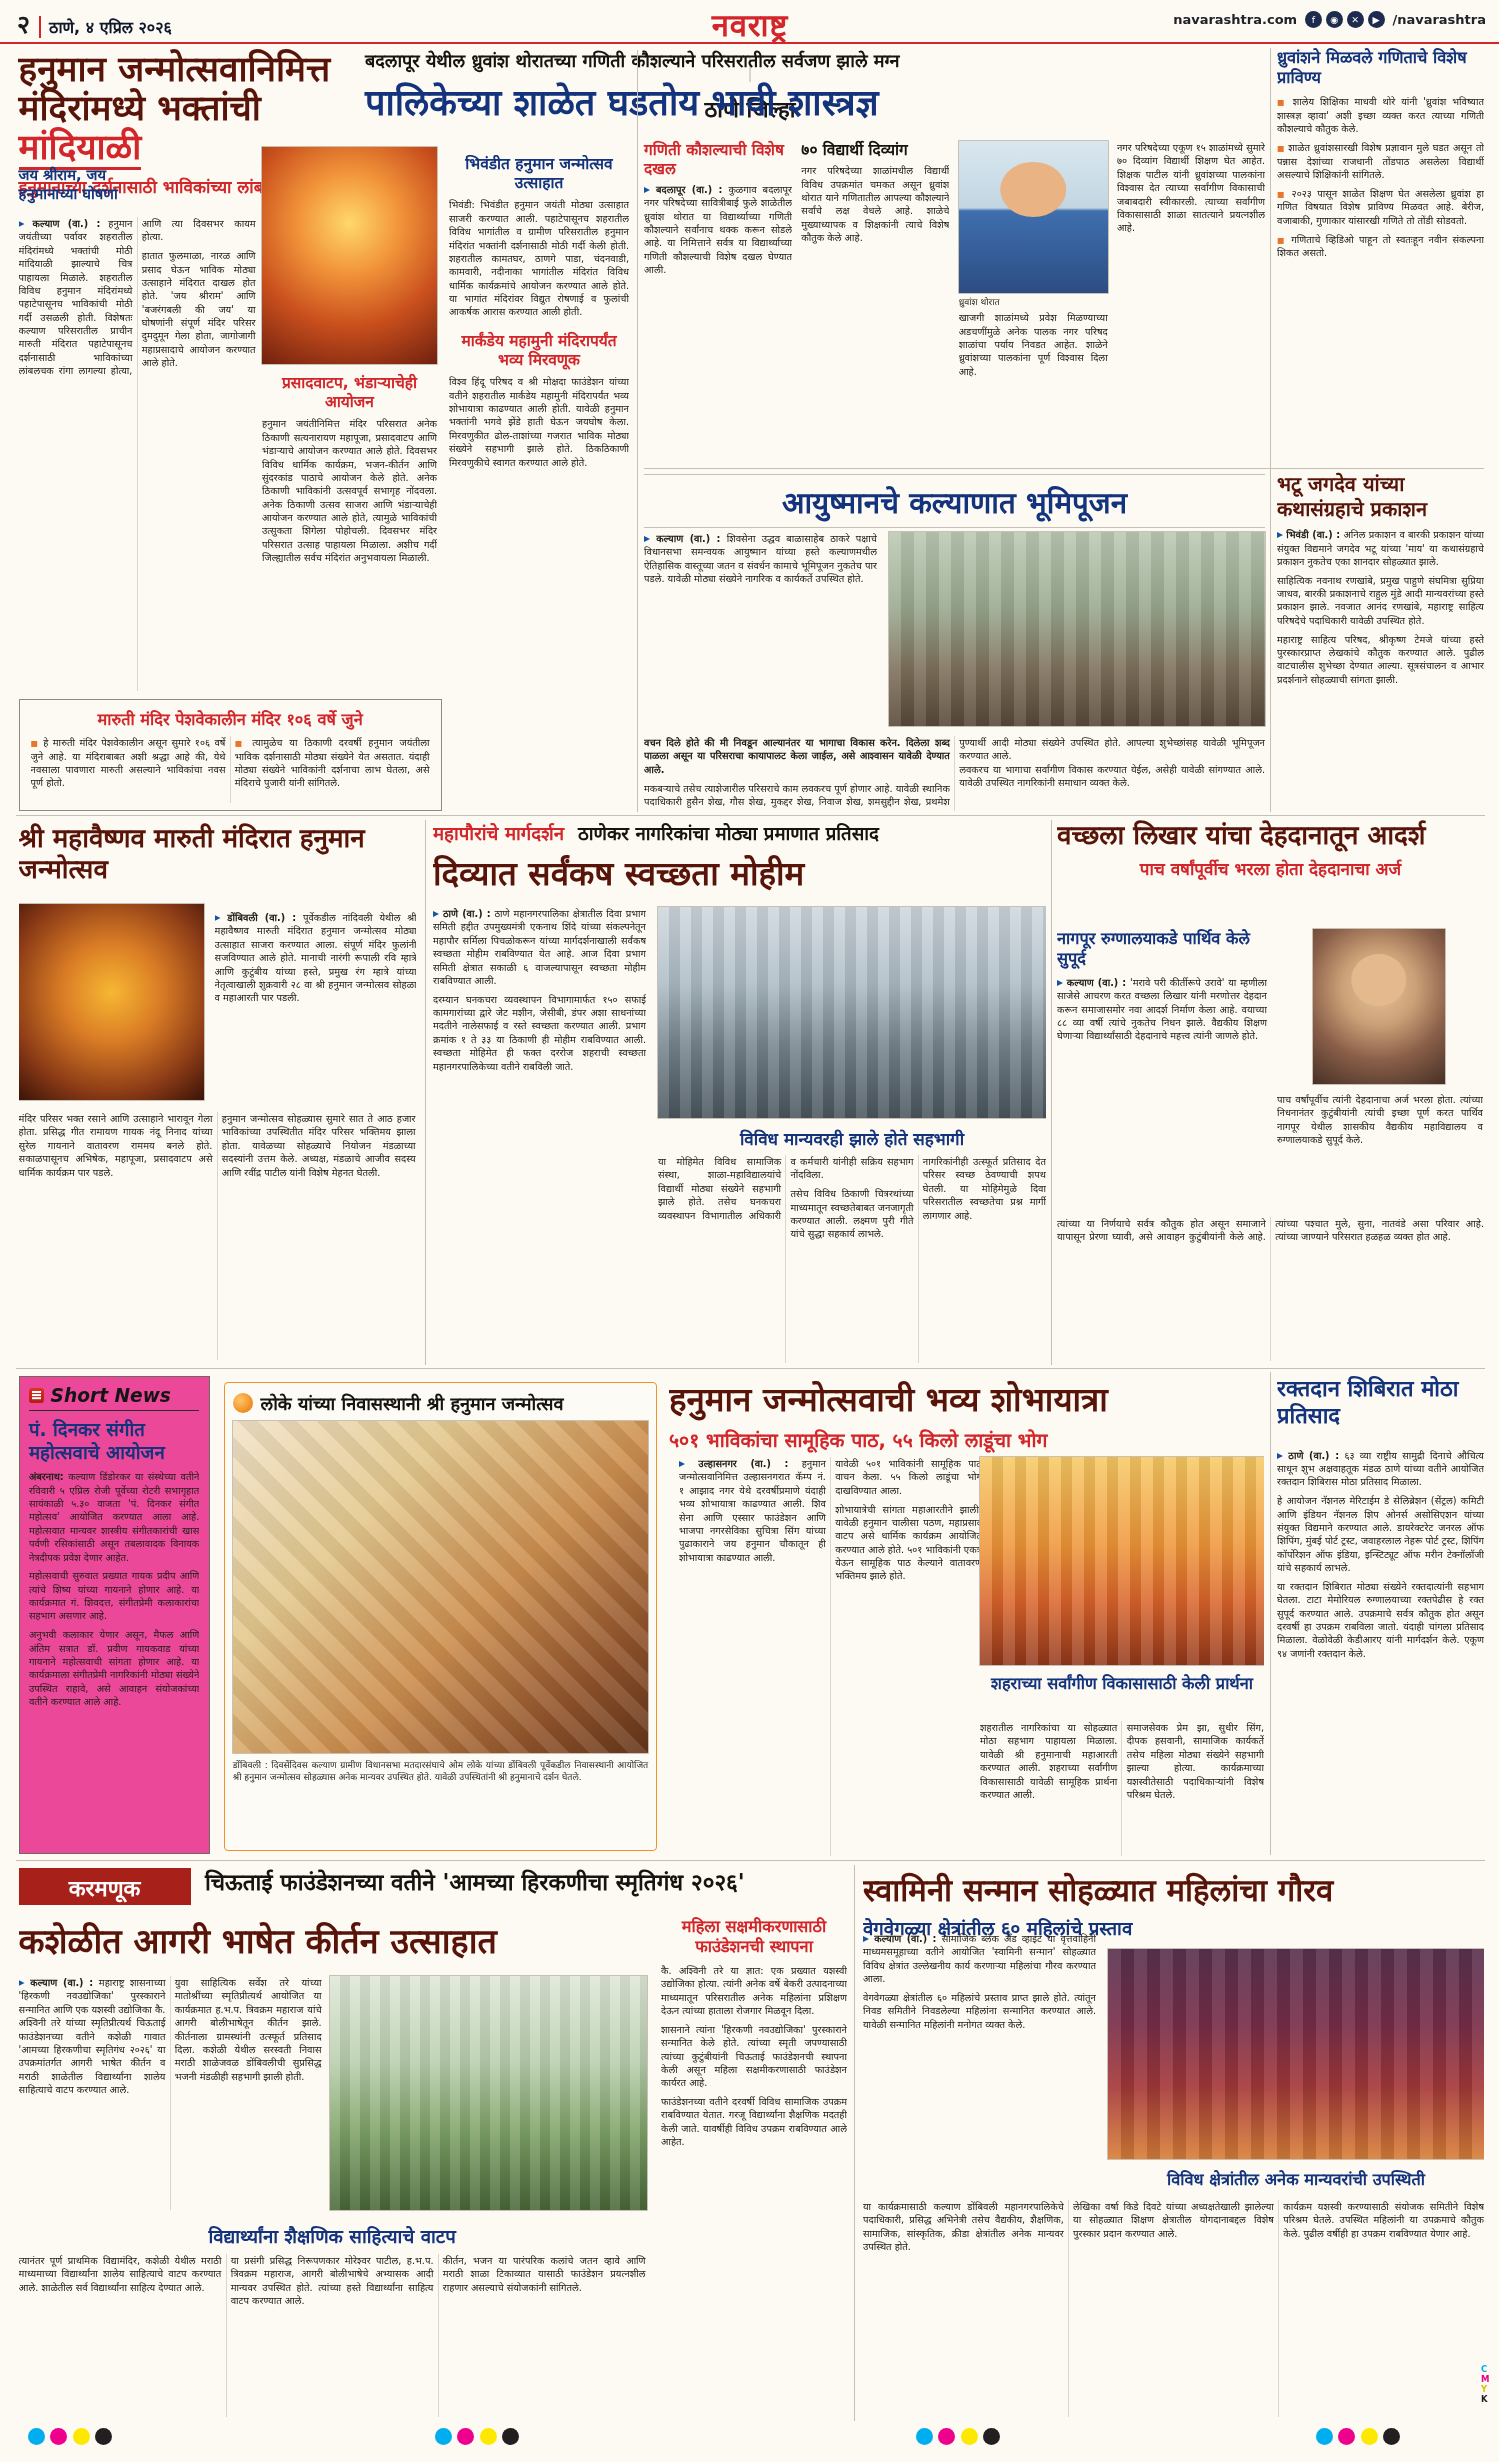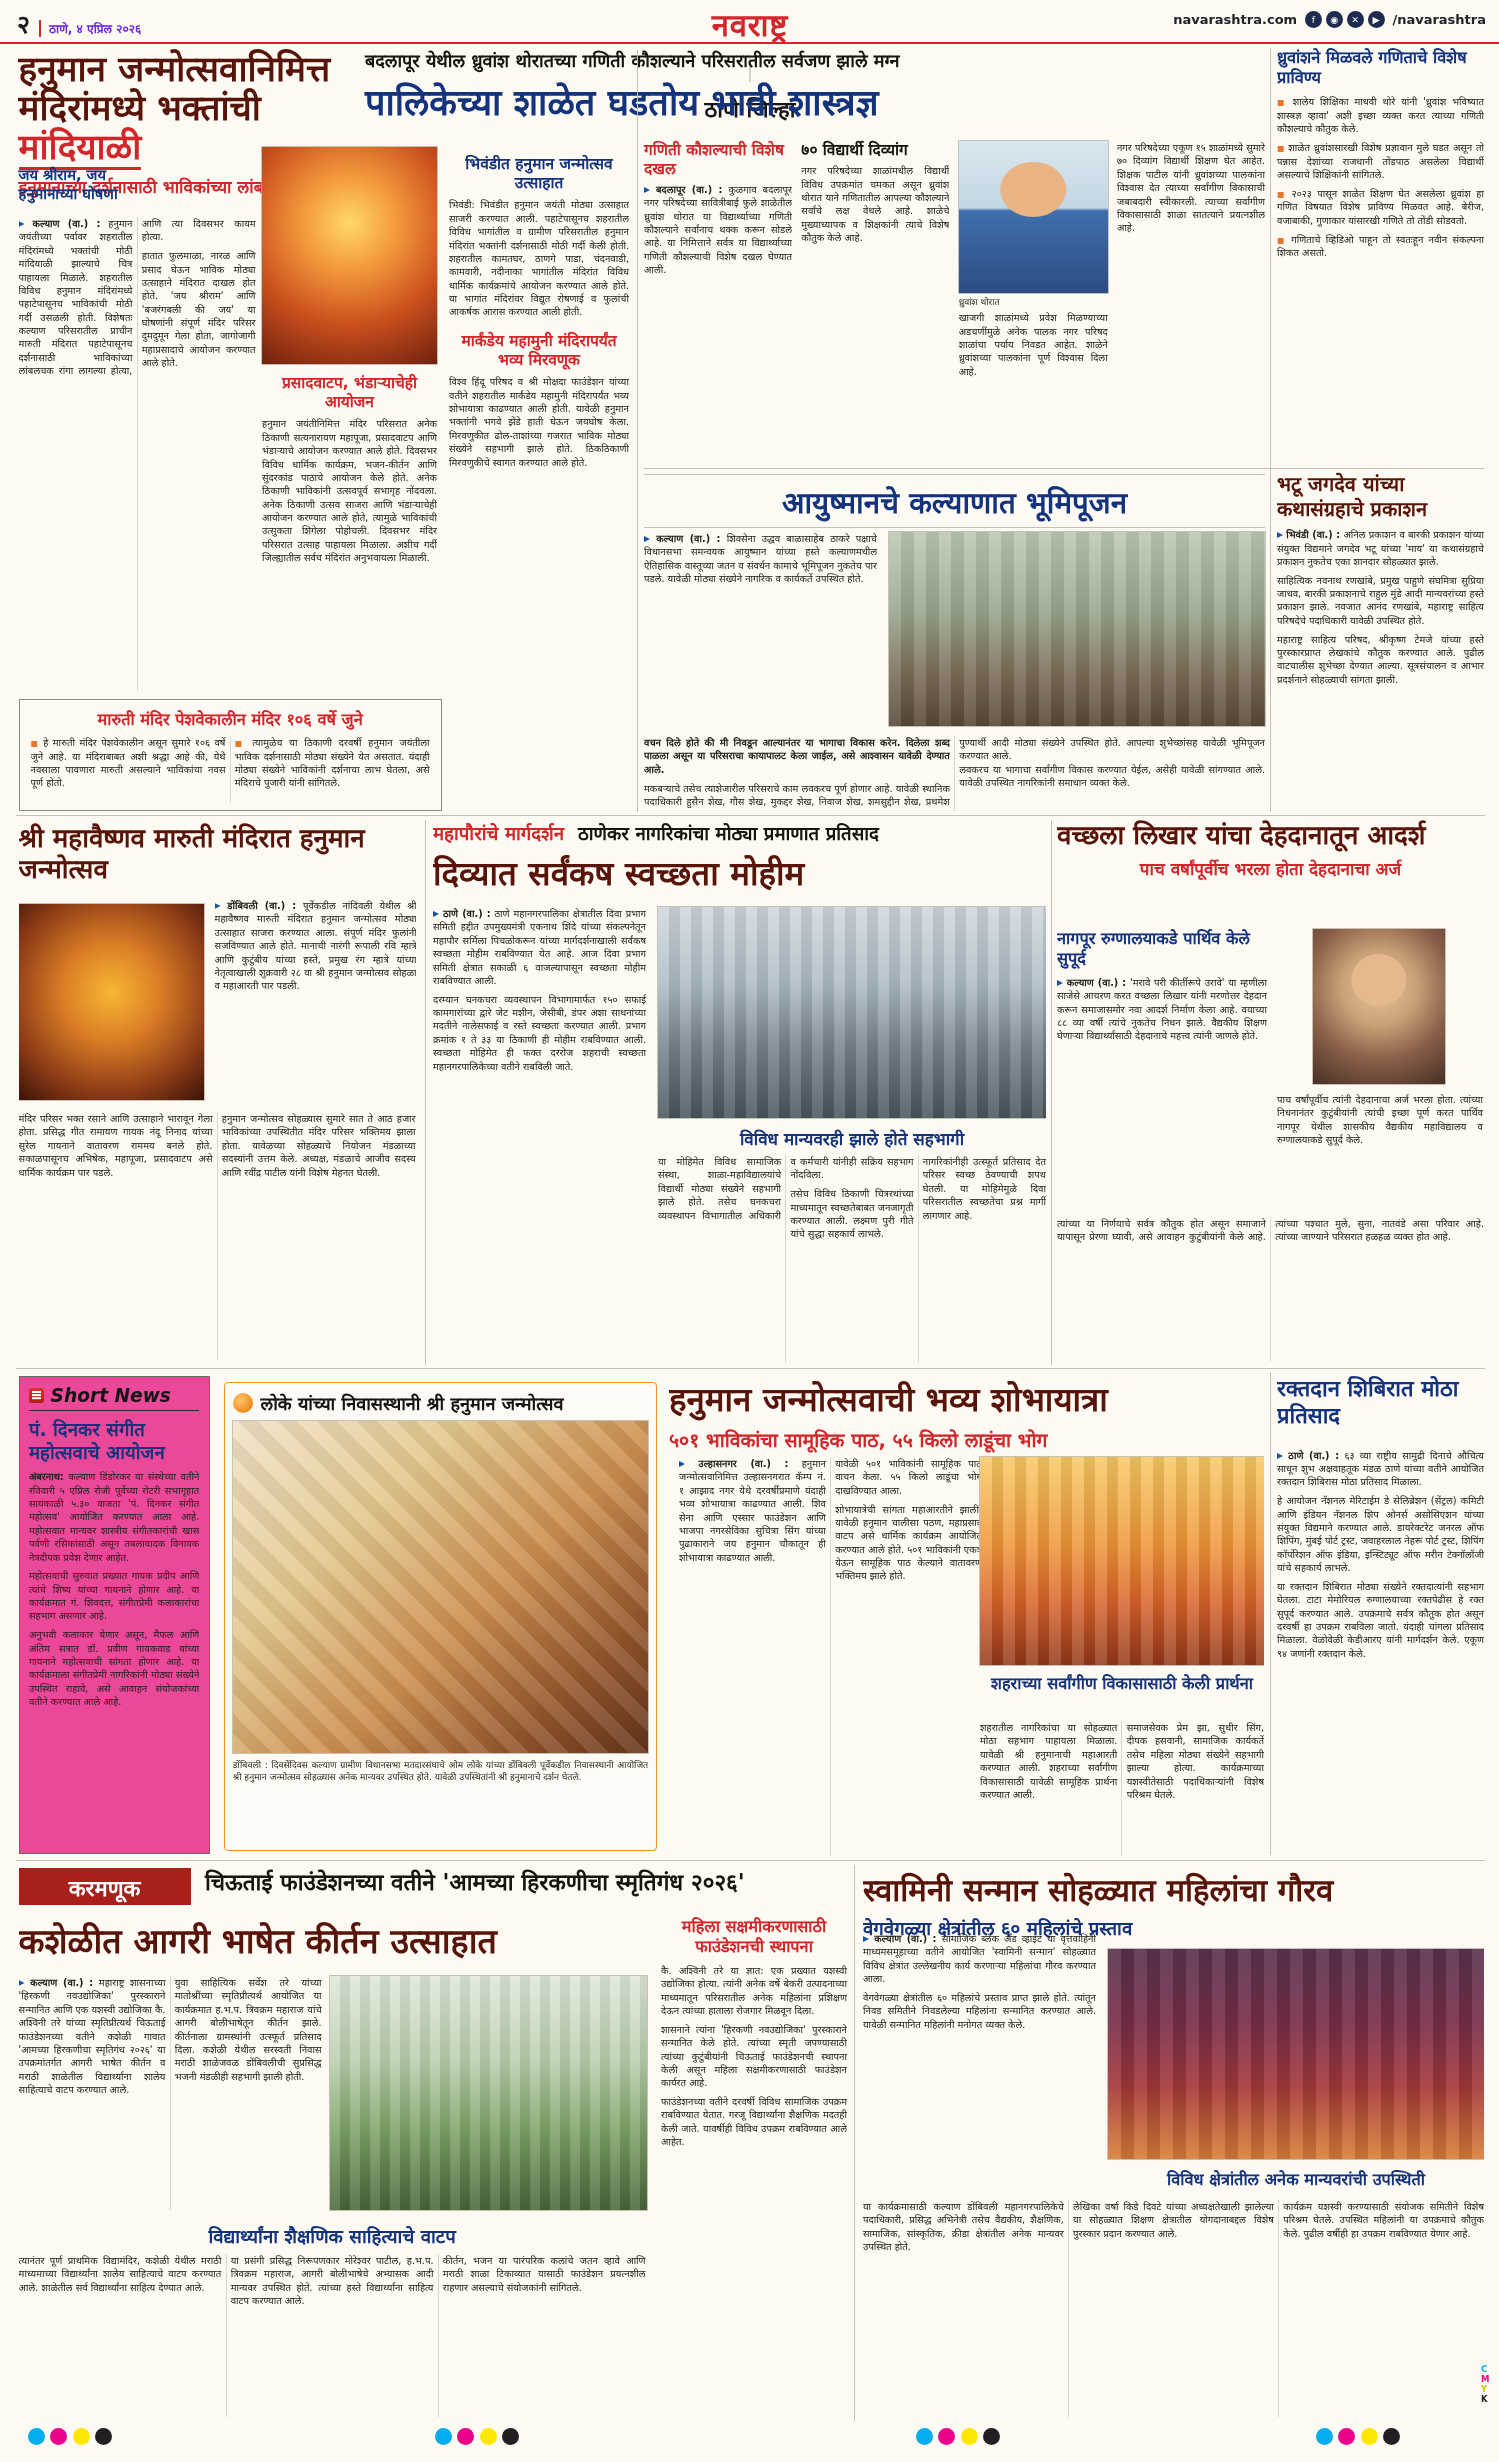--- a/index.html
+++ b/index.html
@@ -3,21 +3,21 @@
 <meta charset="utf-8">
 <style>
   *{margin:0;padding:0;box-sizing:border-box;}
   body{background:#d9d9d9;font-family:"DejaVu Sans","Liberation Sans",sans-serif;}
   .page{position:relative;width:1500px;height:2462px;margin:0 auto;background:#fcfaf3;color:#1c1c1c;overflow:hidden;}
   .abs{position:absolute;}
   
   .masthead{position:absolute;left:0;top:0;width:100%;height:42px;}
   .mh-left{position:absolute;left:17px;top:6.2px;display:flex;align-items:baseline;gap:9.3px;}
   .pageno{font-size:25px;font-weight:800;}
-  .mh-date{font-size:12px;font-weight:600;color:#6d28d9;border-left:2.3px solid #d3262b;padding-left:7.8px;}
+  .mh-date{font-size:16px;font-weight:600;color:#0f172a;border-left:2.3px solid #d3262b;padding-left:7.8px;}
   .mh-center{position:absolute;left:50%;top:3.1px;transform:translateX(-50%);display:flex;align-items:center;gap:11px;white-space:nowrap;flex-direction:column;}
   .brand{font-size:31px;font-weight:800;color:#d3262b;letter-spacing:0.8px;}
   .mh-div{width:1.6px;height:26px;background:#b9b2a6;}
   .edition{font-size:22px;font-weight:800;color:#15151a;}
   .mh-right{position:absolute;right:14px;top:11px;display:flex;align-items:center;gap:7.8px;}
   .site{font-size:13px;font-weight:700;color:#22222a;}
   .socials{display:flex;gap:3.9px;}
   .soc{width:17px;height:17px;border-radius:50%;background:#1d2b4e;color:#fff;font-size:9.3px;display:flex;align-items:center;justify-content:center;}
   .handle{font-size:13px;font-weight:700;color:#22222a;}
   .redrule{position:absolute;left:0;top:42px;width:100%;height:2.3px;background:#d3262b;}
@@ -215,21 +215,21 @@
       <div>
           <p>साहित्यिक नवनाथ रणखांबे, प्रमुख पाहुणे संघमित्रा सुप्रिया जाधव, बारकी प्रकाशनाचे राहुल मुंडे आदी मान्यवरांच्या हस्ते प्रकाशन झाले. नवजात आनंद रणखांबे, महाराष्ट्र साहित्य परिषदेचे पदाधिकारी यावेळी उपस्थित होते.</p>
           <p>महाराष्ट्र साहित्य परिषद, श्रीकृष्ण टेमजे यांच्या हस्ते पुरस्कारप्राप्त लेखकांचे कौतुक करण्यात आले. पुढील वाटचालीस शुभेच्छा देण्यात आल्या. सूत्रसंचालन व आभार प्रदर्शनाने सोहळ्याची सांगता झाली.</p>
         </div>
     </div>
   </aside>
 
   <section class="abs" style="left:18.6px;top:823px;width:397px;height:542px;overflow:hidden;">
     <h2 class="h-maroon" style="font-size:26px;line-height:1.18;">श्री महावैष्णव मारुती मंदिरात हनुमान जन्मोत्सव</h2>
     <div class="photo ph-temple" style="left:0px;top:81px;width:185px;height:196px;position:absolute;"></div>
-    <div style="position:absolute;left:196px;top:76px;width:202px;height:196px;" class="bt">
+    <div style="position:absolute;left:196px;top:88px;width:202px;height:196px;" class="bt">
       <p class="lead"><span class="arr">▶</span><b class="loc">डोंबिवली (वा.) :</b> <span>पूर्वेकडील नांदिवली येथील श्री महावैष्णव मारुती मंदिरात हनुमान जन्मोत्सव मोठ्या उत्साहात साजरा करण्यात आला. संपूर्ण मंदिर फुलांनी सजविण्यात आले होते. मानाची नारंगी रूपाली रवि म्हात्रे आणि कुटुंबीय यांच्या हस्ते, प्रमुख रंग म्हात्रे यांच्या नेतृत्वाखाली शुक्रवारी २८ वा श्री हनुमान जन्मोत्सव सोहळा व महाआरती पार पडली.</span></p>
     </div>
     <div style="position:absolute;left:0;top:289px;width:397px;height:248px;" class="bt cols2">
         <p>मंदिर परिसर भक्त रसाने आणि उत्साहाने भारावून गेला होता. प्रसिद्ध गीत रामायण गायक नंदू निनाद यांच्या सुरेल गायनाने वातावरण राममय बनले होते. सकाळपासूनच अभिषेक, महापूजा, प्रसादवाटप असे धार्मिक कार्यक्रम पार पडले.</p>
         <p>हनुमान जन्मोत्सव सोहळ्यास सुमारे सात ते आठ हजार भाविकांच्या उपस्थितीत मंदिर परिसर भक्तिमय झाला होता. यावेळच्या सोहळ्याचे नियोजन मंडळाच्या सदस्यांनी उत्तम केले. अध्यक्ष, मंडळाचे आजीव सदस्य आणि रवींद्र पाटील यांनी विशेष मेहनत घेतली.</p>
       </div>
   </section>
 
   <section class="abs" style="left:433px;top:820px;width:613px;height:545px;overflow:hidden;">
     <div style="display:flex;gap:14px;align-items:baseline;">

